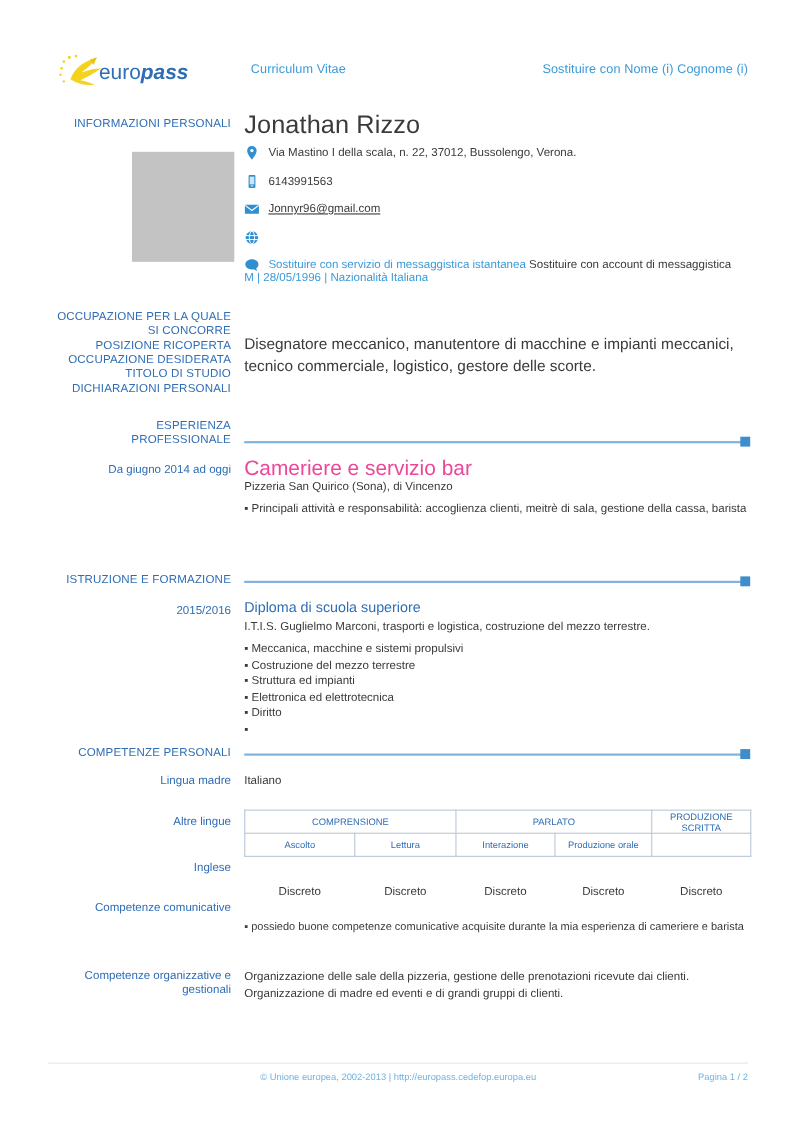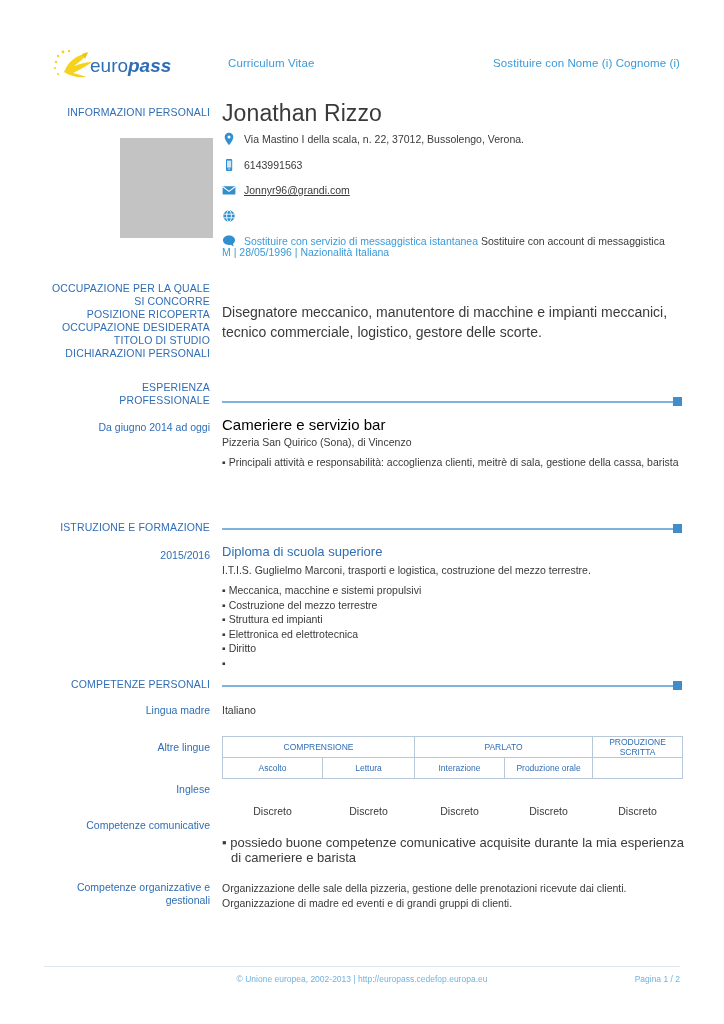--- a/index.html
+++ b/index.html
@@ -168,22 +168,22 @@
   }
 
   
   #experience-label { top: 381px; }
   #experience-divider { top: 397px; }
   #exp-date-label { top: 421px; }
   .job-title {
     position: absolute;
     left: 222px;
     top: 416px;
-    font-size: 15px;
-    color: #000000;
+    font-size: 19px;
+    color: #ec4899;
   }
   .job-org {
     position: absolute;
     left: 222px;
     top: 436px;
     font-size: 10.5px;
     color: #3a3a3a;
   }
   .job-bullet {
     position: absolute;
@@ -259,21 +259,21 @@
     height: 22px;
     padding-top: 21px;
   }
 
   #comm-label { top: 819px; }
   .comm-text {
     position: absolute;
     left: 222px;
     top: 835px;
     width: 470px;
-    font-size: 13px;
+    font-size: 10px;
     color: #3a3a3a;
     line-height: 15px;
   }
   .comm-text .bullet-hang {
     display: block;
     padding-left: 9px;
     text-indent: -9px;
   }
 
   #org-label { top: 881px; }
@@ -368,21 +368,21 @@
       <span>6143991563</span>
     </div>
 
     <div class="contact-item">
       <span class="ic">
         <svg width="14" height="14" viewBox="0 0 14 14">
             <rect x="0.6" y="3.2" width="12.8" height="8.2" rx="0.6" fill="#2f8fd0"></rect>
             <path d="M0.9 3.7 L7 8.4 L13.1 3.7" stroke="#ffffff" stroke-width="1.1" fill="none"></path>
           </svg>
       </span>
-      <span class="mail-link">Jonnyr96@grandi.com</span>
+      <span class="mail-link">Jonnyr96@gmail.com</span>
     </div>
 
     <div class="contact-item">
       <span class="ic">
         <svg width="14" height="14" viewBox="0 0 14 14">
             <circle cx="7" cy="7" r="5.7" fill="#2f8fd0"></circle>
             <ellipse cx="7" cy="7" rx="2.4" ry="5.7" fill="none" stroke="#ffffff" stroke-width="0.9"></ellipse>
             <path d="M1.6 5.2 H12.4 M1.6 8.8 H12.4" stroke="#ffffff" stroke-width="0.9"></path>
           </svg>
       </span>

